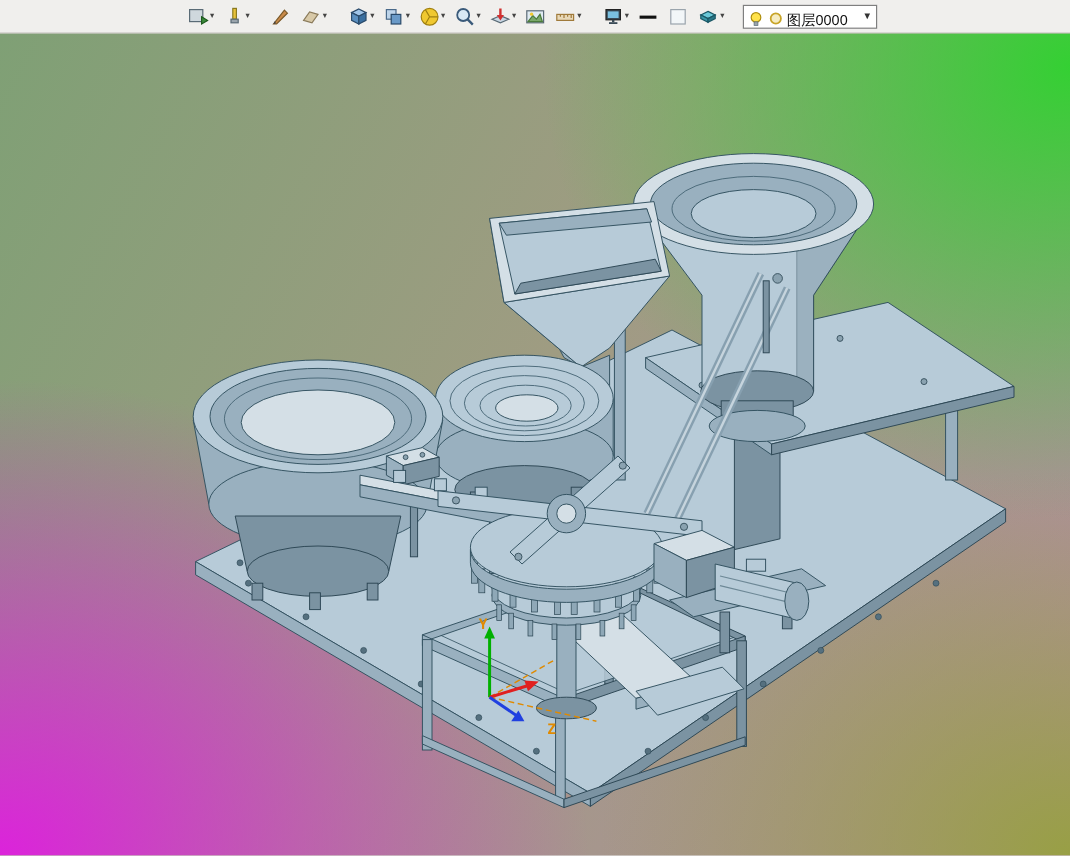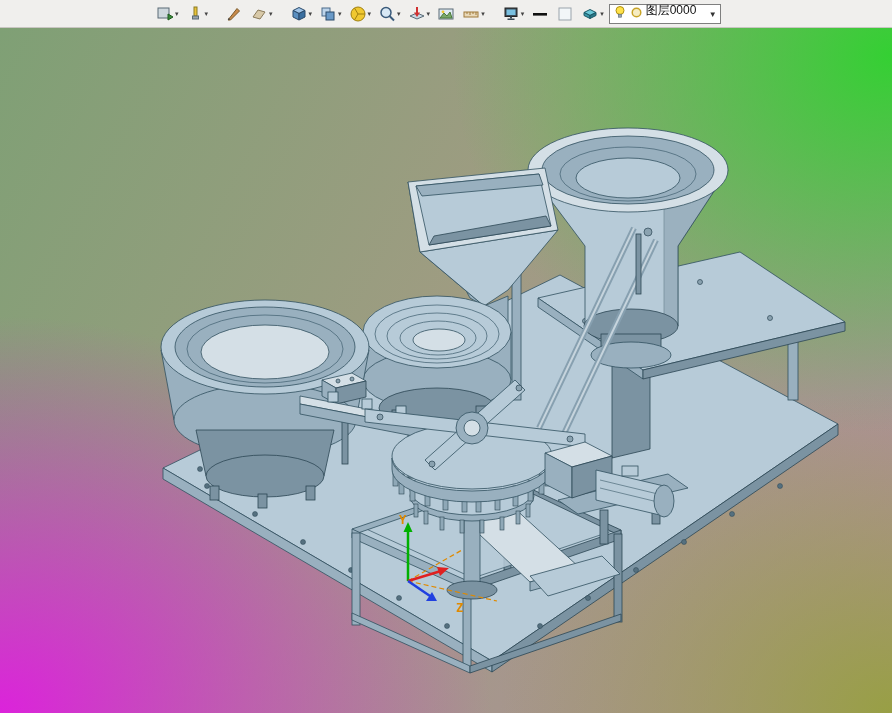--- a/index.html
+++ b/index.html
@@ -12,21 +12,21 @@
     padding-left:154px;gap:3px;
   }
   .tb-btn{
     display:flex;align-items:center;gap:1px;height:22px;border:1px solid transparent;
     background:transparent;padding:0 1px;cursor:pointer;
   }
   .tb-btn svg{display:block;}
   .dd{font-size:7px;color:#444;line-height:1;}
   .sep{width:7px;height:1px;}
   .layer-combo{
-    margin-left:0;display:flex;align-items:flex-end;gap:3px;height:20px;width:112px;
+    margin-left:10px;display:flex;align-items:flex-start;gap:3px;height:20px;width:112px;
     background:#ffffff;border:1px solid #7f7f7f;box-sizing:border-box;padding:4px 3px;cursor:pointer;
   }
   .layer-text{font-size:12px;color:#111;flex:1;white-space:nowrap;overflow:hidden;}
   .combo-arrow{font-size:8px;color:#333;padding-left:2px;}
   
   .viewport{
     position:absolute;top:28px;left:0;width:892px;height:685px;
     background:
       radial-gradient(85% 95% at 100% 4%,  rgba(46,211,46,0.95) 0%,  rgba(46,211,46,0) 58%),
       radial-gradient(95% 100% at 0% 100%, rgba(224,28,224,0.95) 0%, rgba(224,28,224,0) 58%),

